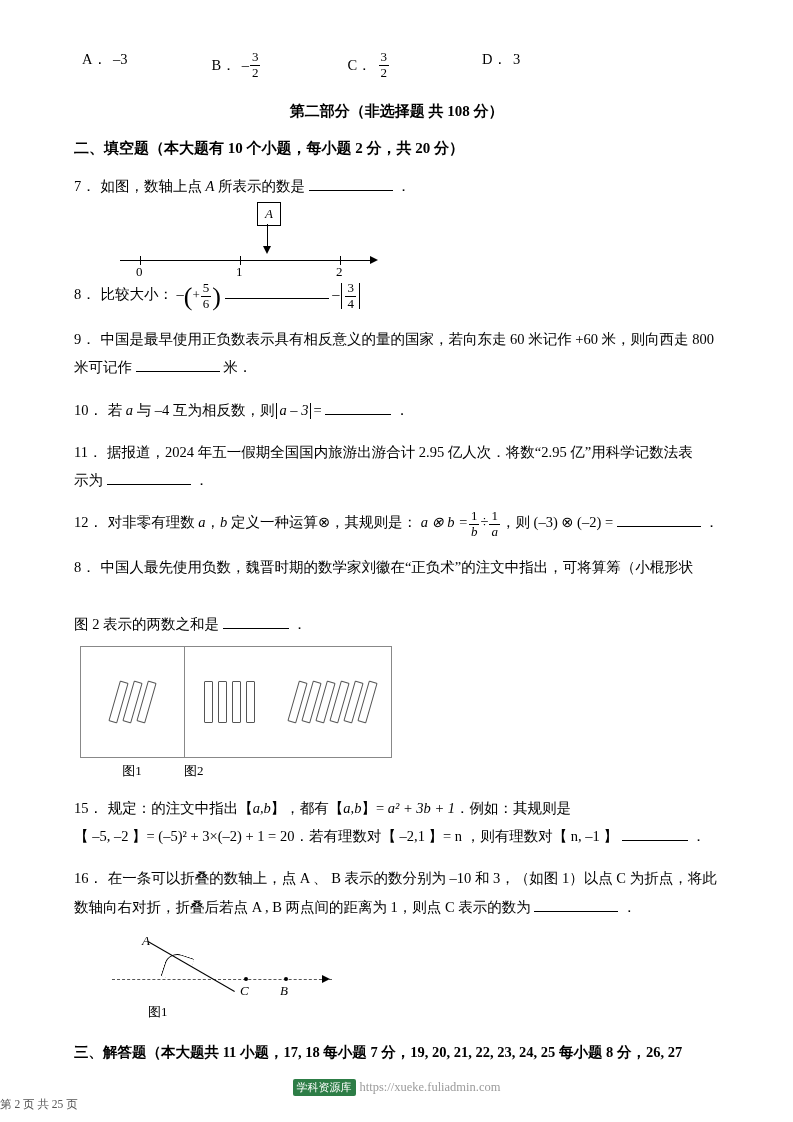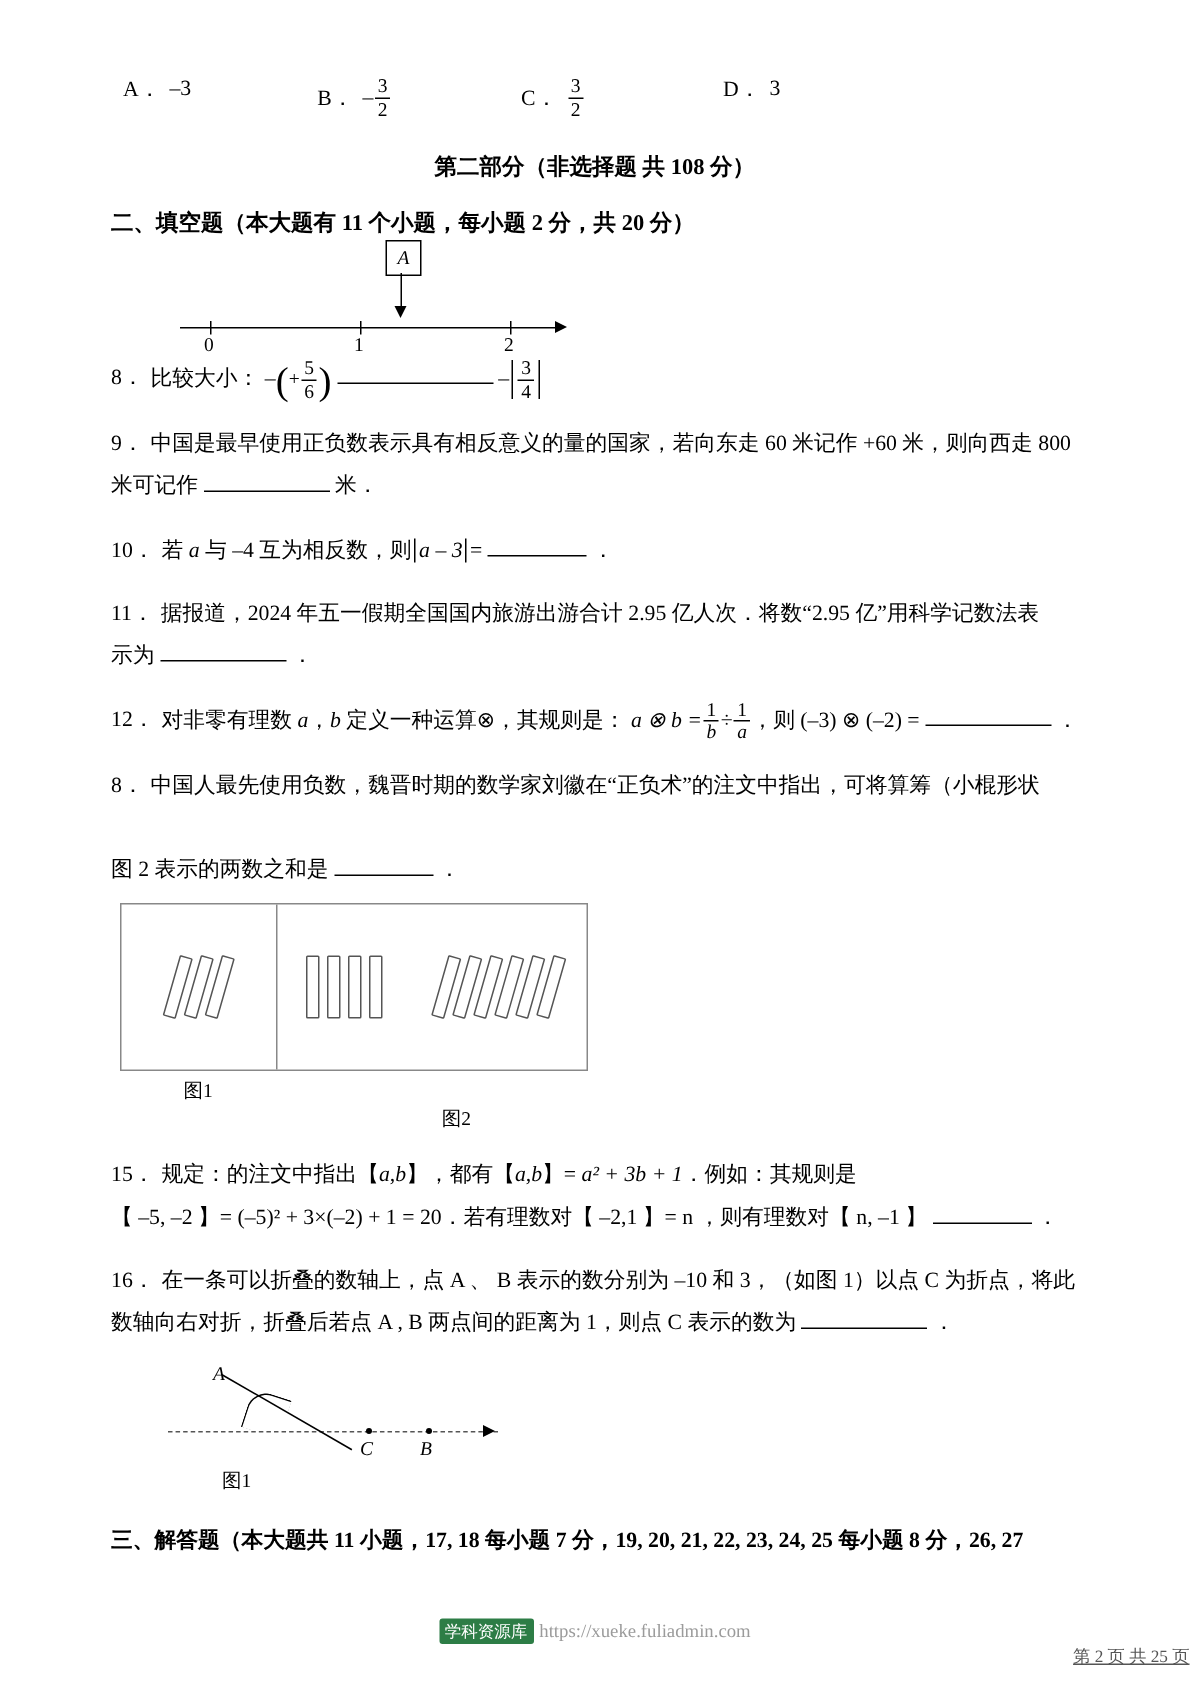--- a/index.html
+++ b/index.html
@@ -103,21 +103,21 @@
   .tc1 { width:104px; border-right:1px solid #888; }
   .tc2 { width:207px; display:flex; justify-content:space-around; align-items:center; }
   .sticks { display:flex; align-items:center; }
   .stick {
     width:7px; height:40px; border:1px solid #555; border-radius:1px;
     margin:0 2.5px; background:#fff;
   }
   .stick.slant { transform:rotate(16deg); }
   .fig-caps { display:flex; margin-left:6px; font-size:13px; margin-top:4px; }
   .cap1 { width:104px; text-align:center; }
-  .cap2 { width:130px; text-align:right;margin-top:19px; }
+  .cap2 { width:130px; text-align:left; }
 
   
   .fold-fig { position:relative; height:78px; margin-top:8px; margin-left:20px; }
   .fold-dashed {
     position:absolute; left:18px; top:50px; width:220px; height:0;
     border-top:1px dashed #555;
   }
   .fold-slant {
     position:absolute; left:54px; top:12px; width:100px; height:1px; background:#000;
     transform:rotate(30deg); transform-origin:left center;
@@ -142,21 +142,21 @@
     position:absolute; left:0; right:0; bottom:26px;
     text-align:center; font-size:12.5px; color:#9b9b9b;
   }
   .wm-inner { display:inline-flex; align-items:center; gap:4px; }
   .wm-badge {
     display:inline-block; background:#2d7d46; color:#fff;
     font-size:11px; padding:1px 4px; border-radius:2px;
   }
   .footer-page {
     position:absolute; left:0; right:0; bottom:10px;
-    text-align:right; font-size:11.5px; color:#555;text-decoration:underline;
+    text-align:left; font-size:11.5px; color:#555;
   }
   .vbar { display:inline-block; width:1px; height:26px; background:#000; vertical-align:middle; margin:0 2px; }
   .bigparen { font-size:26px; line-height:0; vertical-align:-6px; }
 </style>
 </head>
 <body>
 
 <div class="page">
 
   <div class="q-choices">
@@ -182,22 +182,30 @@
       </span>
     </span>
     <span class="ch ch4">
       <span class="ch-lbl">D．</span>
       <span>3</span>
     </span>
   </div>
 
   <div class="part-title">第二部分（非选择题 共 108 分）</div>
 
-  <div class="sec-head">二、填空题（本大题有 11 个小题，每小题 2 分，共 20 分）</div>
-
+  <div class="sec-head">二、填空题（本大题有 10 个小题，每小题 2 分，共 20 分）</div>
+
+  <div class="q">
+    <span class="idx">7．</span>
+    <span>如图，数轴上点</span>
+    <span class="italic">A</span>
+    <span>所表示的数是</span>
+    <span class="blank b-long"></span>
+    <span>．</span>
+  </div>
 
   <div class="numline-fig">
     <div class="nl-box">A</div>
     <div class="nl-arrowdown"></div>
     <div class="nl-arrowhead"></div>
     <div class="nl-axis"></div>
     <div class="nl-axis-head"></div>
     <div class="tick" style="left:66px;"></div>
     <div class="tick" style="left:166px;"></div>
     <div class="tick" style="left:266px;"></div>

